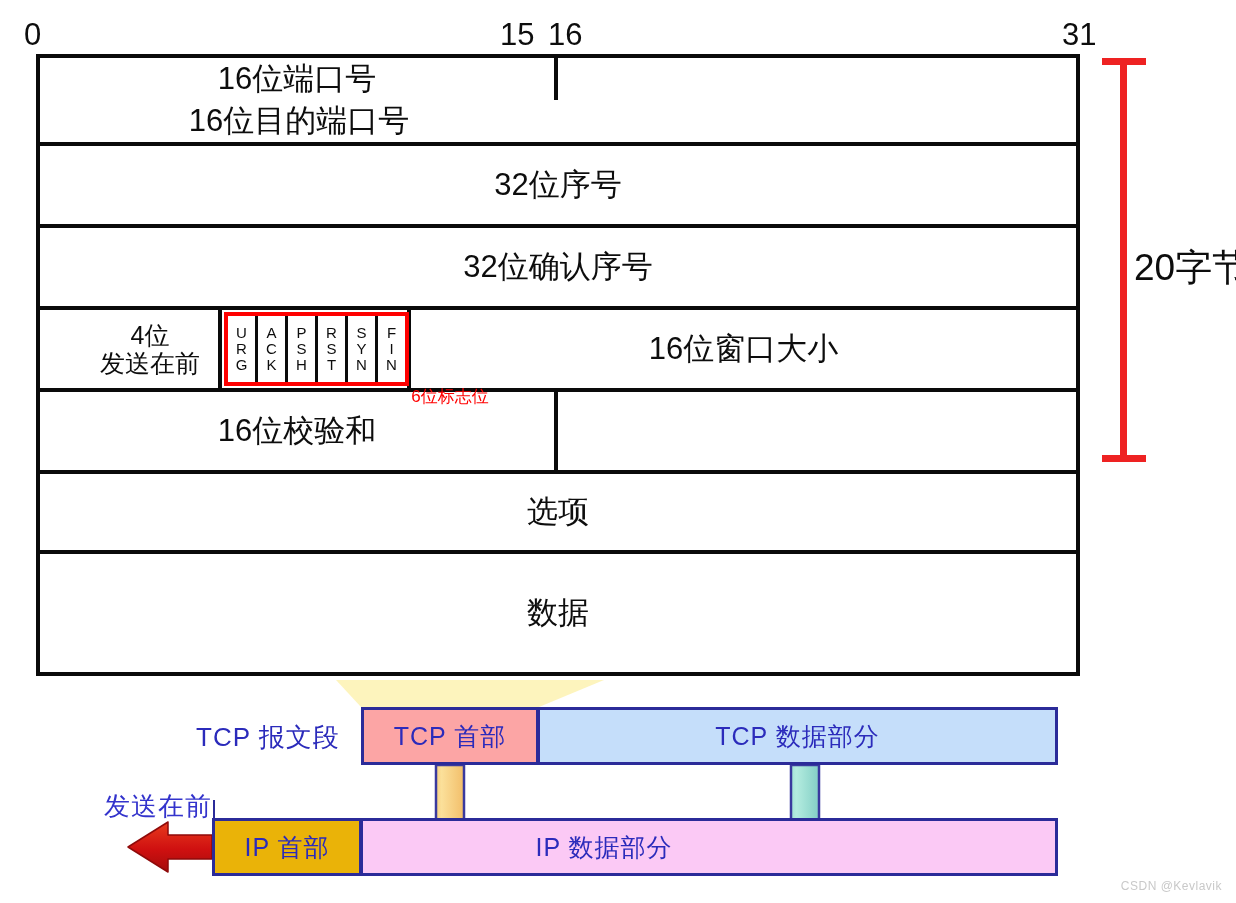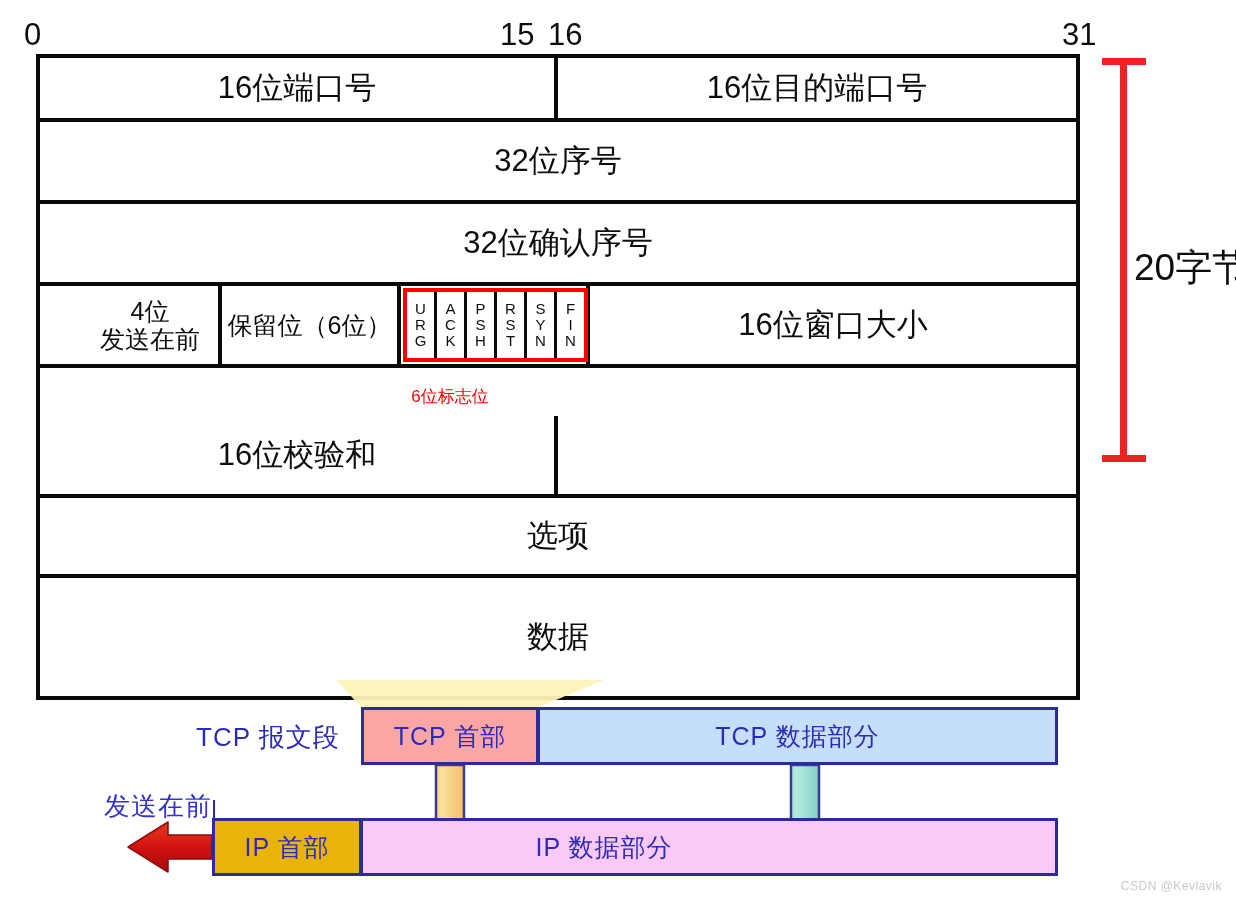--- a/index.html
+++ b/index.html
@@ -51,25 +51,25 @@
     align-items: center;
     justify-content: center;
     box-sizing: border-box;
     font-size: 31px;
     color: #0d0d0d;
     text-align: center;
     position: relative;
   }
   .cell.split-right { border-right: 4px solid #0a0a0a; }
 
-  .r-ports   { height: 64px; }
+  .r-ports   { height: 88px; flex-direction: column; }
   .r-seq     { height: 82px; }
   .r-ack     { height: 82px; }
   .r-flags   { height: 82px; padding-left: 42px; }
-  .r-check   { height: 82px; margin-top: 48px; }
+  .r-check   { height: 82px; }
   .r-options { height: 80px; }
   .r-data    { height: 118px; }
 
   .half { width: 50%; }
 
   .hdrlen {
     width: 140px;
     flex-direction: column;
     line-height: 1.12;
     font-size: 25px;
@@ -218,21 +218,20 @@
 
   <div class="row r-ack">
     <div class="cell" style="width:100%">32位确认序号</div>
   </div>
 
   <div class="row r-flags">
     <div class="cell hdrlen">
       <span>4位</span>
       <span>发送在前</span>
     </div>
-    <div class="cell reserved">保留位（6位）</div>
     <div class="cell flagszone">
       <div class="flags-box">
         <div class="flag-cell">
           <span>U</span>
           <span>R</span>
           <span>G</span>
         </div>
         <div class="flag-cell">
           <span>A</span>
           <span>C</span>

